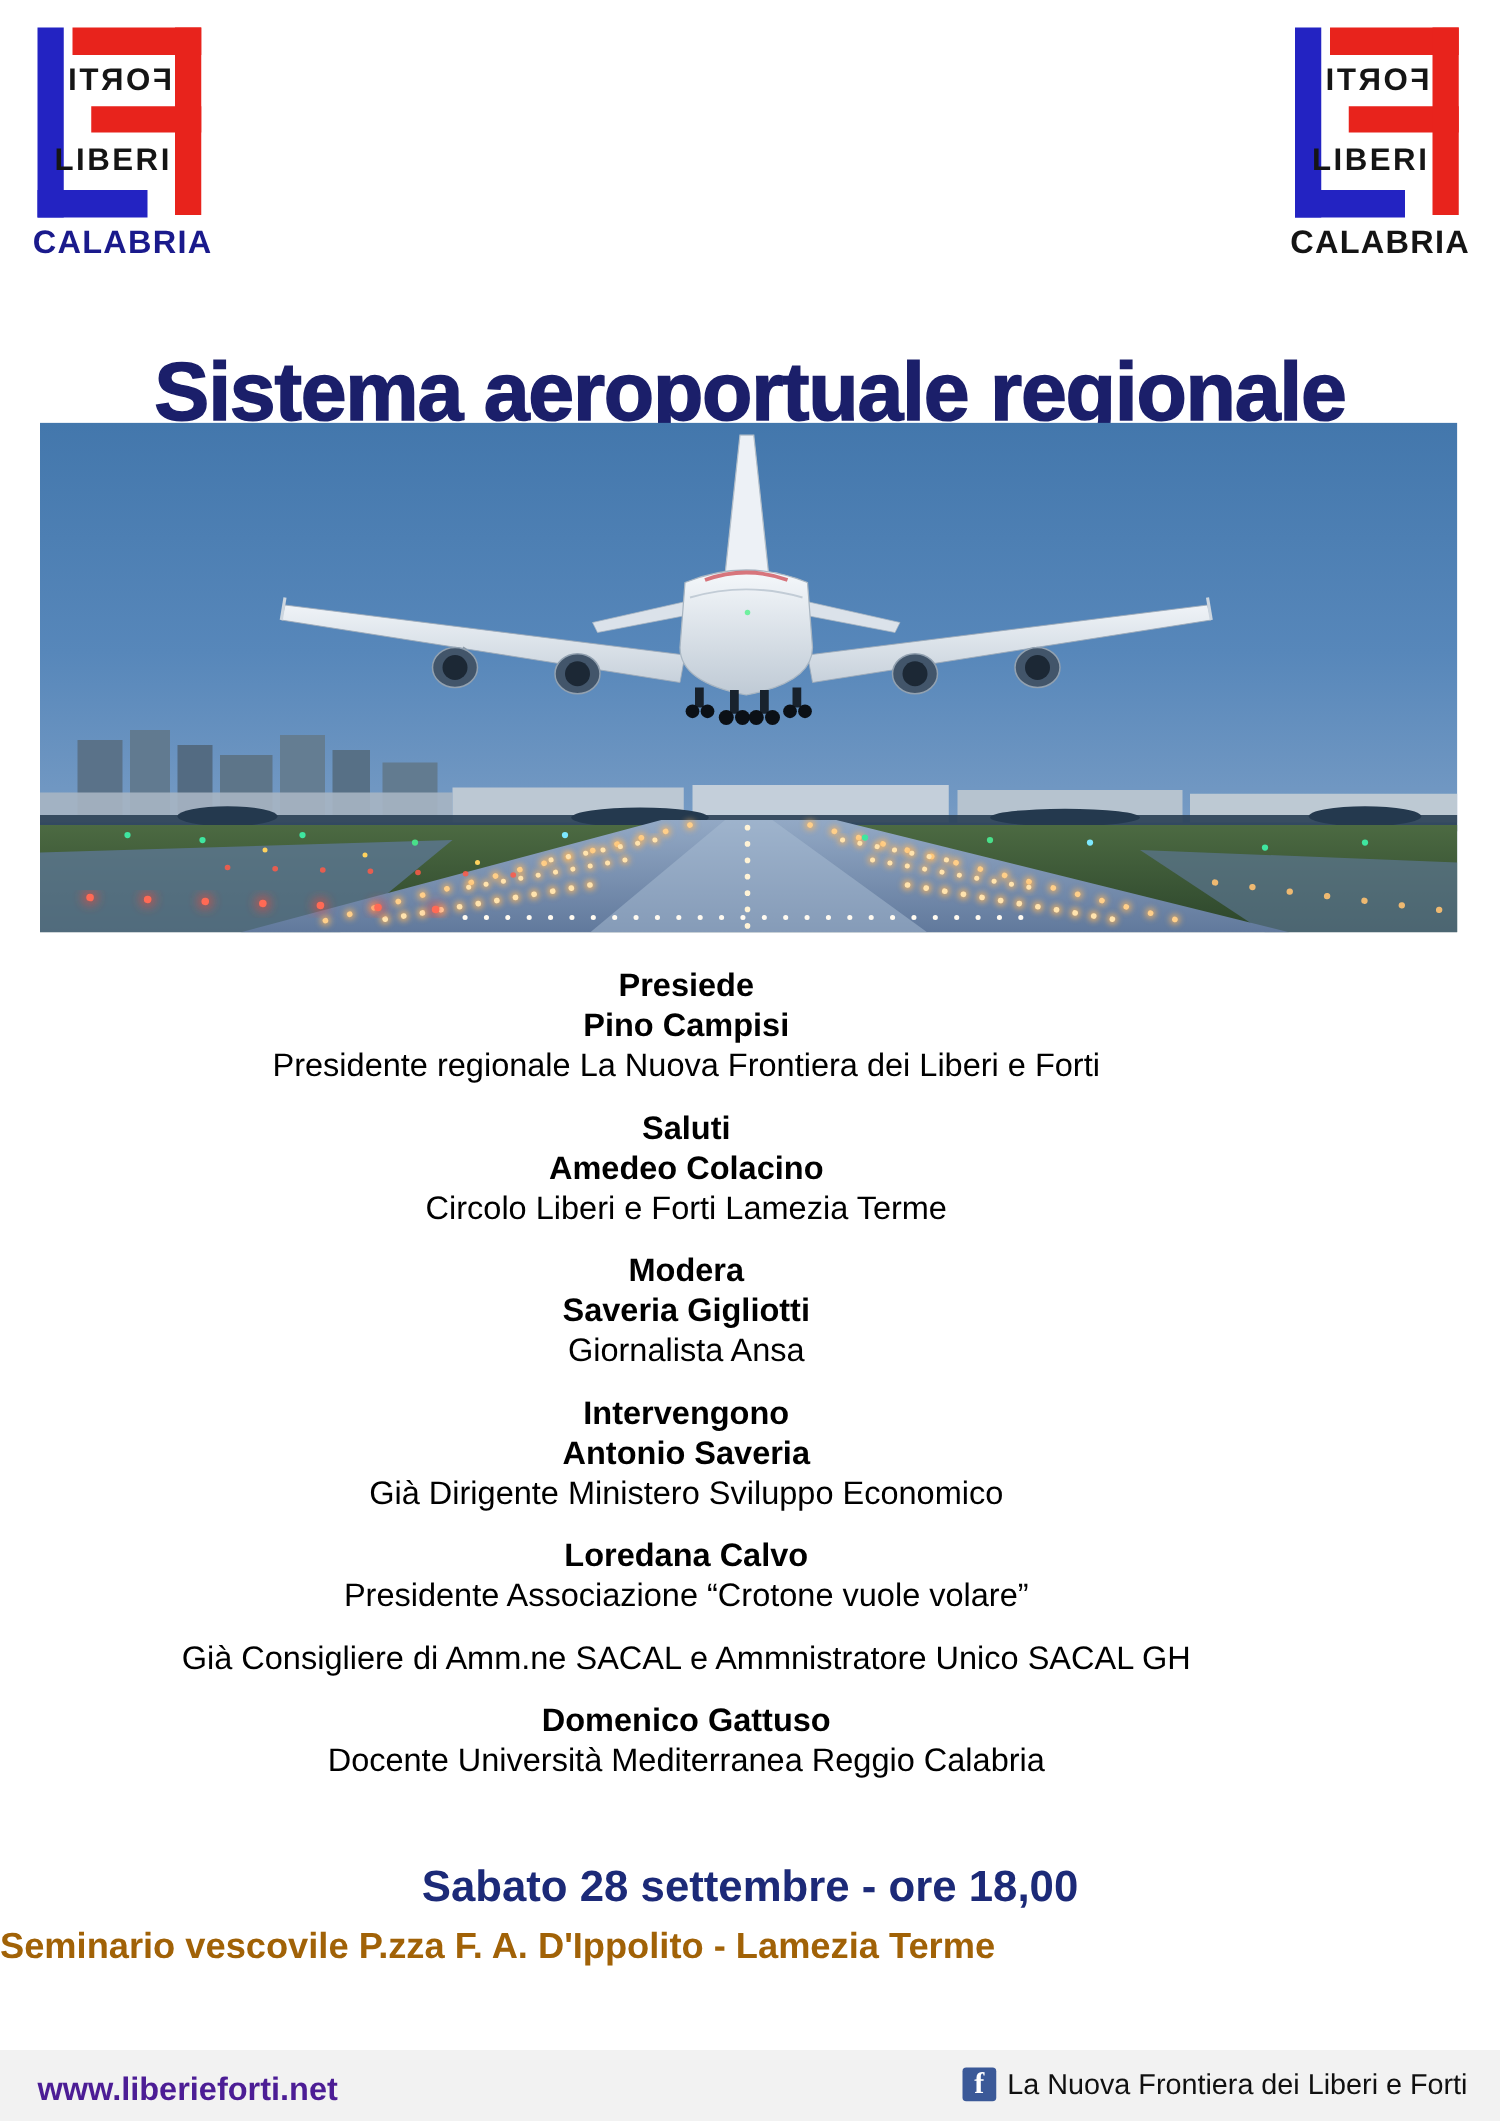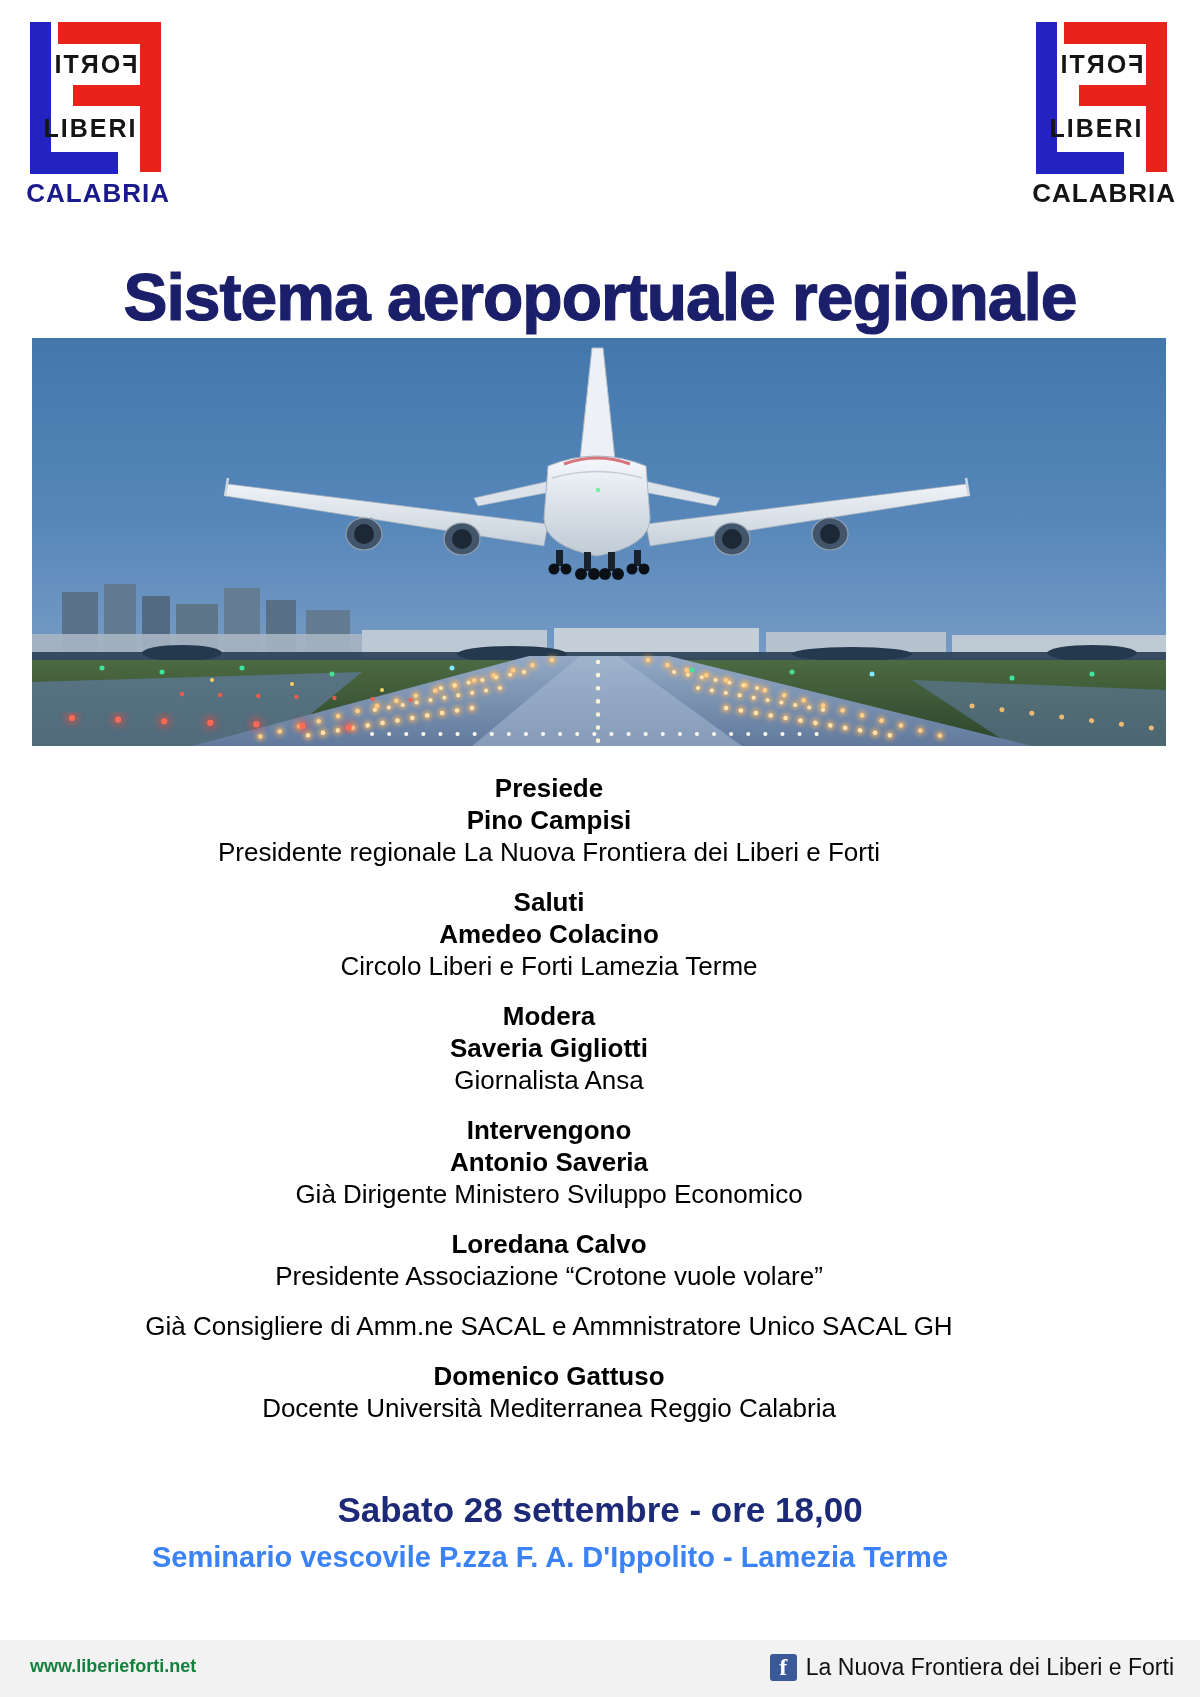--- a/index.html
+++ b/index.html
@@ -19,41 +19,41 @@
   .lf-red-m{position:absolute;left:43px;top:63px;width:88px;height:21px;background:#e8231c;}
   .lf-forti{position:absolute;top:28px;left:18px;width:94px;text-align:center;
     transform:scaleX(-1);font-size:25px;font-weight:600;letter-spacing:2px;color:#151515;}
   .lf-liberi{position:absolute;top:92px;left:14px;width:94px;text-align:left;
     font-size:25px;font-weight:600;letter-spacing:2px;color:#151515;}
   .lf-region{margin-top:4px;text-align:right;font-size:26px;font-weight:700;letter-spacing:1px;}
   .lf-logo.left .lf-region{color:#1a1a8c;}
   .lf-logo.right .lf-region{color:#141414;}
   
   .poster-title{
-    position:absolute;top:220px;left:0;width:1200px;text-align:center;
+    position:absolute;top:236px;left:0;width:1200px;text-align:center;
     font-size:66px;font-weight:900;letter-spacing:-1px;color:#1b1f6a;
     -webkit-text-stroke:1.2px #1b1f6a;line-height:1;
   }
   
   .photo{position:absolute;left:32px;top:338px;width:1134px;height:408px;overflow:hidden;}
   .photo svg{display:block;width:1134px;height:408px;}
   
   .program{position:absolute;top:772px;left:0;width:1098px;text-align:center;
     font-size:26px;line-height:32px;color:#000;}
   .pg{margin-bottom:18px;}
   .pg .role,.pg .name{font-weight:700;}
   .pg .role:empty{display:none;}
   
   .event-date{position:absolute;top:1490px;left:0;width:1200px;text-align:center;
     font-size:35px;font-weight:700;color:#1c2a78;}
-  .event-venue{position:absolute;top:1541px;left:0;width:1100px;text-align:center;
-    font-size:29px;font-weight:700;color:#3b82f6;}
+  .event-venue{position:absolute;top:1541px;left:0;width:1100px;
+    font-size:29px;font-weight:700;color:#a16207;}
   
   .footer{position:absolute;left:0;top:1640px;width:1200px;height:57px;background:#f2f2f2;}
-  .website{position:absolute;left:30px;top:16px;font-size:18px;font-weight:700;color:#15803d;}
+  .website{position:absolute;left:30px;top:16px;font-size:26px;font-weight:700;color:#4c1d95;}
   .fb-wrap{position:absolute;right:26px;top:14px;display:flex;align-items:center;gap:9px;}
   .fb-icon{display:inline-flex;align-items:center;justify-content:center;
     width:27px;height:27px;background:#3b5998;color:#fff;border-radius:3px;
     font-size:24px;font-weight:700;font-family:"Liberation Serif", serif;line-height:1;padding-bottom:2px;box-sizing:border-box;}
   .fb-text{font-size:23px;color:#101010;}
 </style>
 </head>
 <body>
 
 <div class="lf-logo left">

